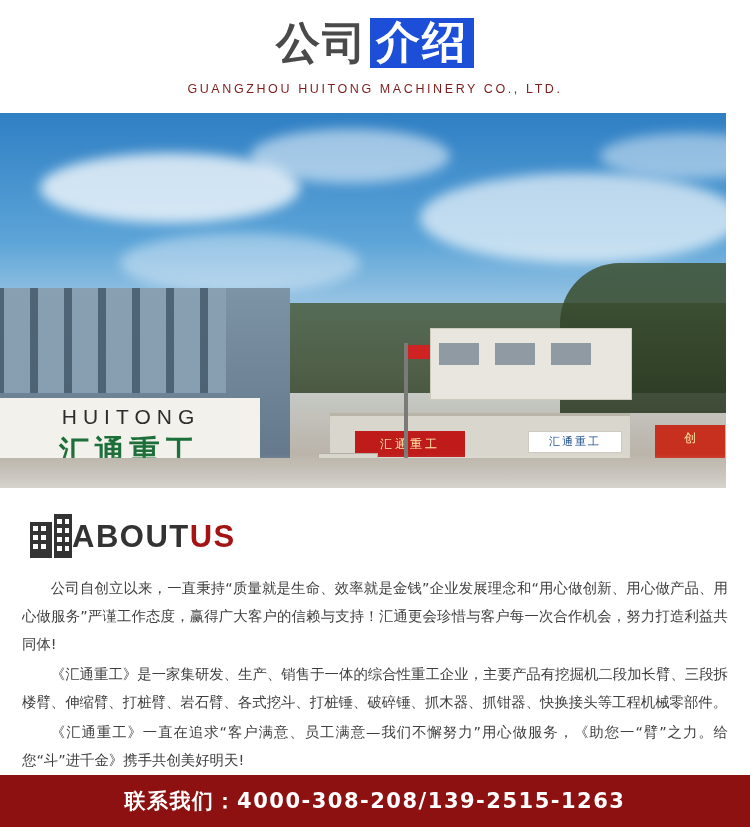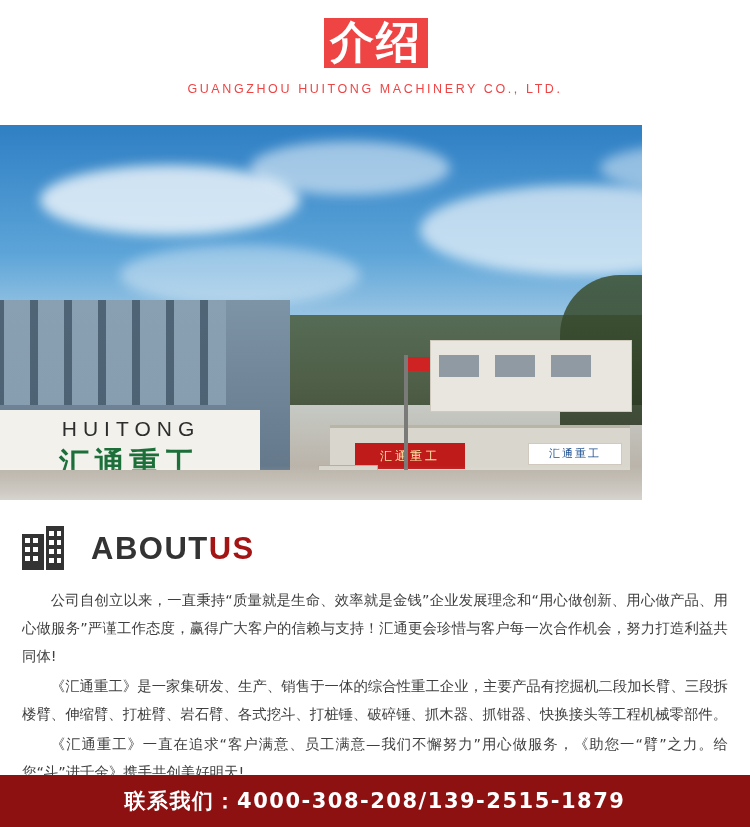--- a/index.html
+++ b/index.html
@@ -35,39 +35,39 @@
     font-size: 44px;
     font-weight: bold;
     color: #4a4a4a;
     letter-spacing: 2px;
     font-family: "DejaVu Sans", sans-serif;
   }
   .title-accent {
     font-size: 44px;
     font-weight: bold;
     color: #ffffff;
-    background: #ef4444;
+    background: #1d4ed8;
     padding: 2px 6px 4px 6px;
     margin-left: 2px;
     letter-spacing: 2px;
     font-family: "DejaVu Sans", sans-serif;
   }
   .subtitle {
     margin-top: 14px;
     font-size: 12.5px;
-    color: #ef4444;
+    color: #7f1d1d;
     letter-spacing: 2.6px;
     font-family: "Liberation Sans", sans-serif;
   }
 
   
   .hero {
     position: relative;
-    margin-top: 29px;
-    width: 642px;
+    margin-top: 17px;
+    width: 726px;
     height: 375px;
     overflow: hidden;
     background: linear-gradient(#2f7fc4 0%, #5ca4d8 34%, #9cc6e4 52%, #c9cfcb 70%, #b4a89c 100%);
   }
   
   .cloud {
     position: absolute;
     background: rgba(255,255,255,0.75);
     border-radius: 50%;
     filter: blur(6px);
@@ -238,21 +238,22 @@
     background: linear-gradient(rgba(255,255,255,0), rgba(255,255,255,.55));
   }
 
   
   .about {
     padding: 26px 22px 0 22px;
   }
   .about-head {
     display: flex;
     align-items: center;
-    gap: 27px;
+    gap: 0;
+    margin-left: 8px;
   }
   .bldg-icon {
     position: relative;
     width: 42px; height: 44px;
     flex: 0 0 auto;
   }
   .about-title {
     font-size: 31px;
     font-weight: bold;
     letter-spacing: 1.5px;
@@ -294,20 +295,21 @@
     font-family: "DejaVu Sans", sans-serif;
   }
 </style>
 </head>
 <body>
 
 <div class="page">
 
   <div class="header">
     <div class="title-row">
+      <span class="title-main">公司</span>
       <span class="title-accent">介绍</span>
     </div>
     <div class="subtitle">GUANGZHOU HUITONG MACHINERY CO., LTD.</div>
   </div>
 
   <div class="hero">
     <div class="cloud c1"></div>
     <div class="cloud c2"></div>
     <div class="cloud c3"></div>
     <div class="cloud c4"></div>
@@ -373,16 +375,16 @@
     </div>
 
     <div class="about-body">
       <p>公司自创立以来，一直秉持“质量就是生命、效率就是金钱”企业发展理念和“用心做创新、用心做产品、用心做服务”严谨工作态度，赢得广大客户的信赖与支持！汇通更会珍惜与客户每一次合作机会，努力打造利益共同体!</p>
       <p>《汇通重工》是一家集研发、生产、销售于一体的综合性重工企业，主要产品有挖掘机二段加长臂、三段拆楼臂、伸缩臂、打桩臂、岩石臂、各式挖斗、打桩锤、破碎锤、抓木器、抓钳器、快换接头等工程机械零部件。</p>
       <p>《汇通重工》一直在追求“客户满意、员工满意—我们不懈努力”用心做服务，《助您一“臂”之力。给您“斗”进千金》携手共创美好明天!</p>
     </div>
   </div>
 
   <div class="contact-bar">
-    <div class="contact-text">联系我们：4000-308-208/139-2515-1879</div>
+    <div class="contact-text">联系我们：4000-308-208/139-2515-1263</div>
   </div>
 
 </div>
 
 </body></html>

